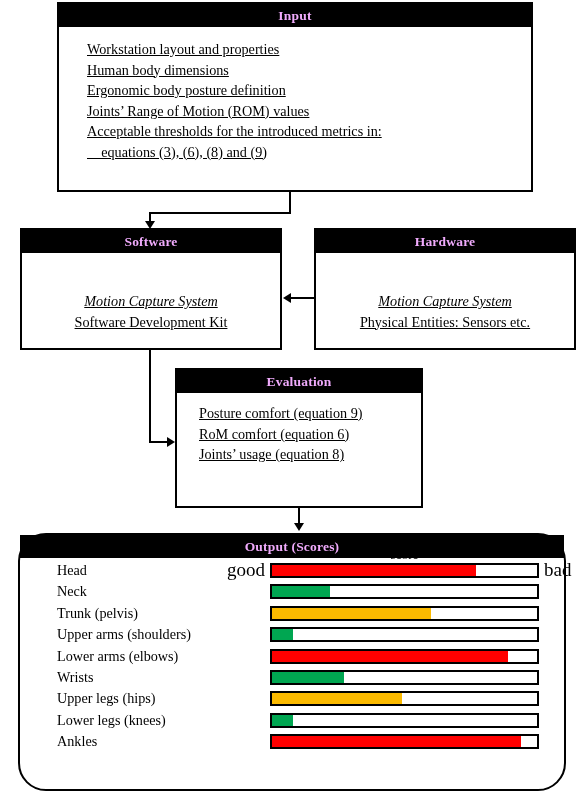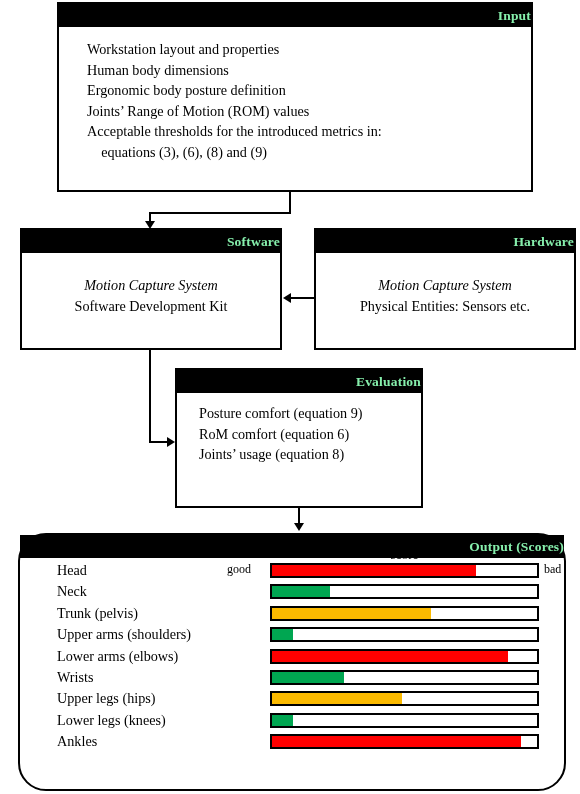--- a/index.html
+++ b/index.html
@@ -8,36 +8,36 @@
     background: #ffffff;
     font-family: "Liberation Serif", "DejaVu Serif", serif;
     color: #000000;
     overflow: hidden;
   }
   #diagram { position: relative; width: 580px; height: 794px; }
 
   
   .box { position: absolute; border: 2px solid #000; background: #fff; }
   .box-header {
-    background: #000; color: #86efac;
-    font-weight: bold; text-align: right;
+    background: #000; color: #f0abfc;
+    font-weight: bold; text-align: center;
     font-size: 13.5px; line-height: 23px; height: 23px;
     letter-spacing: .2px;
   }
-  .box-body { padding: 18px 0 8px 0; }
+  .box-body { padding: 18px 0 8px 0; text-decoration: underline; }
   .box-line { font-size: 14.2px; line-height: 20.5px; white-space: pre; }
 
   
   #input-box     { left: 57px;  top: 2px;   width: 476px; height: 190px; }
   #input-box .box-body { padding-left: 28px; padding-top: 12px; }
 
   #software-box  { left: 20px;  top: 228px; width: 262px; height: 122px; }
   #hardware-box  { left: 314px; top: 228px; width: 262px; height: 122px; }
   .mid-body { text-align: center; padding-top: 22px; }
-  .mid-body .ital { font-style: italic; }
+  .mid-body .ital { font-style: italic; margin-top: 16px; }
 
   #evaluation-box{ left: 175px; top: 368px; width: 248px; height: 140px; }
   #evaluation-box .box-body { padding-left: 22px; padding-top: 10px; }
 
   #output-box    { left: 18px;  top: 533px; width: 548px; height: 258px; border-radius: 28px; }
 
   
   .ln { position: absolute; background: #000; }
   .arrow-down {
     position: absolute; width: 0; height: 0;
@@ -65,21 +65,21 @@
     position: absolute; left: 37px; top: 0;
     font-size: 14.2px; line-height: 21.4px; white-space: nowrap;
   }
   .track {
     position: absolute; left: 250px; top: 3px;
     width: 269px; height: 15px;
     border: 2px solid #000; background: #fff;
   }
   .fill { height: 100%; }
   .cap {
-    position: absolute; font-size: 12px; line-height: 21.4px; text-align: center;
+    position: absolute; font-size: 19px; line-height: 21.4px; text-align: center;
   }
   #cap-good { left: 207px; top: -1px; }
   #cap-bad  { left: 524px; top: -1px; }
   #cap-score{ left: 250px; top: -16px; width: 269px; text-align: center; font-size: 13.2px; }
 </style>
 </head>
 <body>
 
 <div id="diagram">
 

